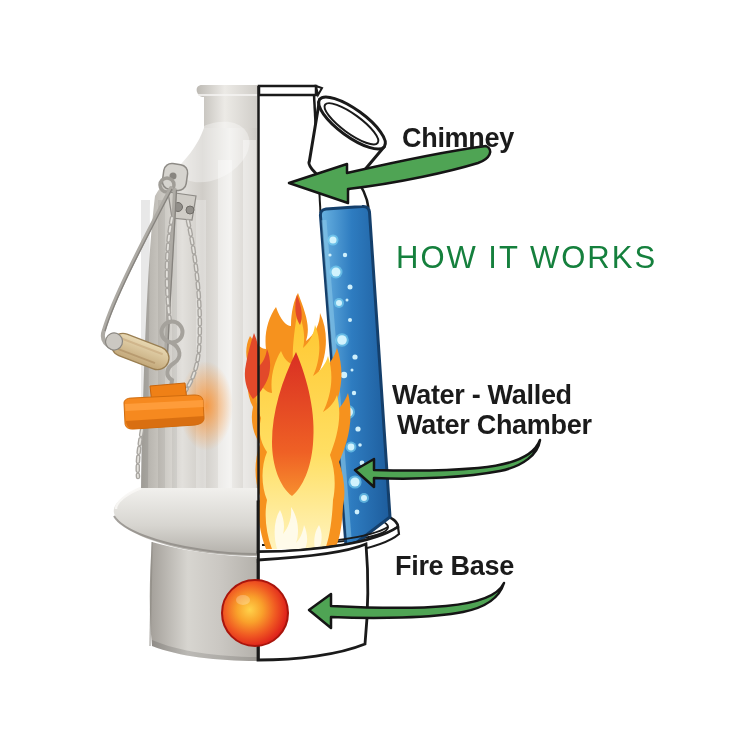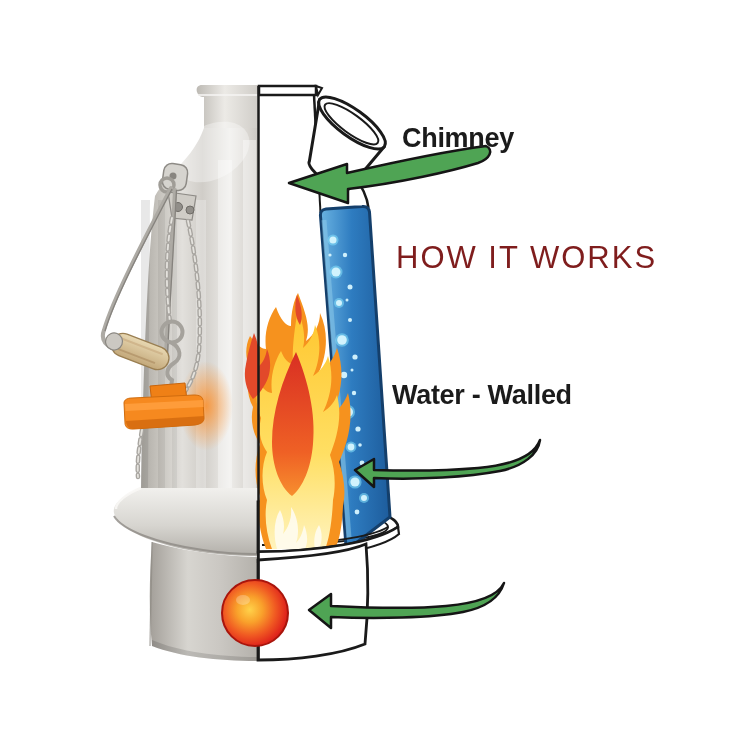--- a/index.html
+++ b/index.html
@@ -1,21 +1,21 @@
 <!DOCTYPE html>
 <html><head>
 <meta charset="utf-8">
 <style>
   html,body{margin:0;padding:0;background:#fff;}
   .stage{position:relative;width:735px;height:735px;background:#fff;overflow:hidden;
          font-family:"Liberation Sans",sans-serif;}
   .stage svg{position:absolute;left:0;top:0;}
   .label{position:absolute;font-weight:700;font-size:27px;color:#1b1b1b;
          letter-spacing:-0.3px;white-space:nowrap;}
-  .title{position:absolute;font-weight:400;font-size:31px;color:#7f1d1d;
+  .title{position:absolute;font-weight:400;font-size:31px;color:#15803d;
          letter-spacing:2px;white-space:nowrap;}
   .lbl-chimney{left:402px;top:123px;}
   .lbl-title{left:396px;top:240px;}
   .lbl-dw{left:392px;top:380px;line-height:30px;}
   .lbl-dw .l2{margin-left:5px;}
   .lbl-fire{left:395px;top:551px;}
 </style>
 </head>
 <body>
 
@@ -224,16 +224,18 @@
     <path d="M 504 583 C 498 596 478 603 446 606 C 414 609 372 608 331 606 L 331 594 L 309 610 L 331 628 L 331 617 C 376 619 432 618 463 612 C 488 607 500 596 504 583 Z" fill="#4FA454"></path>
   </g>
 </svg>
 
 <div class="label lbl-chimney">Chimney</div>
 
 <div class="title lbl-title">HOW IT WORKS</div>
 
 <div class="label lbl-dw">
   <div class="l1">Water - Walled</div>
+  <div class="l2">Water Chamber</div>
 </div>
 
+<div class="label lbl-fire">Fire Base</div>
 
 </div>
 
 </body></html>

